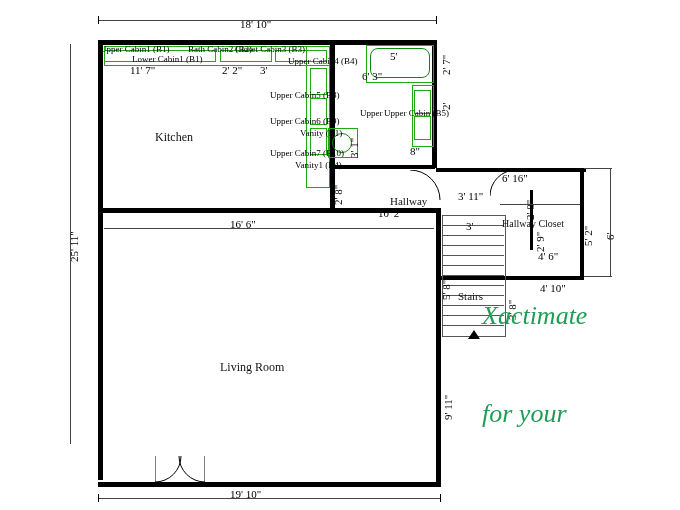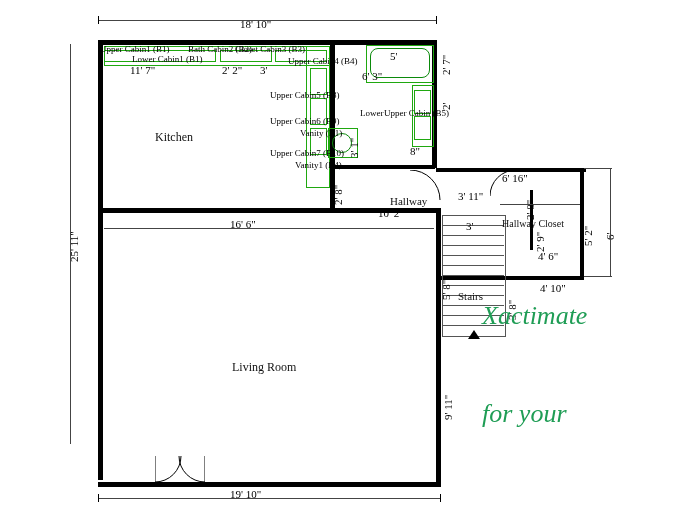--- a/index.html
+++ b/index.html
@@ -146,36 +146,36 @@
   <div class="green" style="left:258px; top:108px; width:28px; height:28px;"></div>
 
   <div class="bathtub" style="left:300px; top:28px; width:58px; height:28px;"></div>
   <div class="green" style="left:296px; top:25px; width:66px; height:36px; border-width:1px;"></div>
 
   <div class="green" style="left:342px; top:65px; width:20px; height:60px;"></div>
   <div class="green" style="left:344px; top:70px; width:15px; height:22px;"></div>
   <div class="green" style="left:344px; top:96px; width:15px; height:22px;"></div>
 
   <div class="roomlabel" style="left:85px; top:110px;">Kitchen</div>
-  <div class="roomlabel" style="left:150px; top:340px;margin-left:12px;">Living Room</div>
+  <div class="roomlabel" style="left:150px; top:340px;">Living Room</div>
   <div class="roomlabel" style="left:320px; top:175px; font-size:11px;">Hallway</div>
   <div class="roomlabel" style="left:388px; top:270px; font-size:11px;">Stairs</div>
   <div class="roomlabel" style="left:432px; top:198px; font-size:10px;">Hallway Closet</div>
 
   <div class="annot" style="left:30px; top:24px;">Upper Cabin1 (B1)</div>
   <div class="annot" style="left:62px; top:34px;">Lower Cabin1 (B1)</div>
   <div class="annot" style="left:118px; top:24px;">Bath Cabin2 (B2)</div>
   <div class="annot" style="left:165px; top:24px;">Closet Cabin3 (B3)</div>
   <div class="annot" style="left:210px; top:36px;margin-left:8px;">Upper Cabin4 (B4)</div>
   <div class="annot" style="left:200px; top:70px;">Upper Cabin5 (B8)</div>
   <div class="annot" style="left:200px; top:96px;">Upper Cabin6 (B9)</div>
   <div class="annot" style="left:200px; top:128px;">Upper Cabin7 (B10)</div>
   <div class="annot" style="left:230px; top:108px;">Vanity (B1)</div>
   <div class="annot" style="left:225px; top:140px;">Vanity1 (B4)</div>
-  <div class="annot" style="left:290px; top:88px;">Lower</div>
+  <div class="annot" style="left:290px; top:88px;">Upper</div>
   <div class="annot" style="left:314px; top:88px;">Upper Cabin (B5)</div>
 
   <div class="dim" style="left:60px; top:44px;">11' 7"</div>
   <div class="dim" style="left:152px; top:44px;">2' 2"</div>
   <div class="dim" style="left:190px; top:44px;">3'</div>
   <div class="dim" style="left:320px; top:30px;">5'</div>
   <div class="dim" style="left:292px; top:50px;">6' 3"</div>
   <div class="dim" style="left:160px; top:198px;">16' 6"</div>
   <div class="dim" style="left:160px; top:468px;">19' 10"</div>
   <div class="dim" style="left:308px; top:187px;">10' 2"</div>

